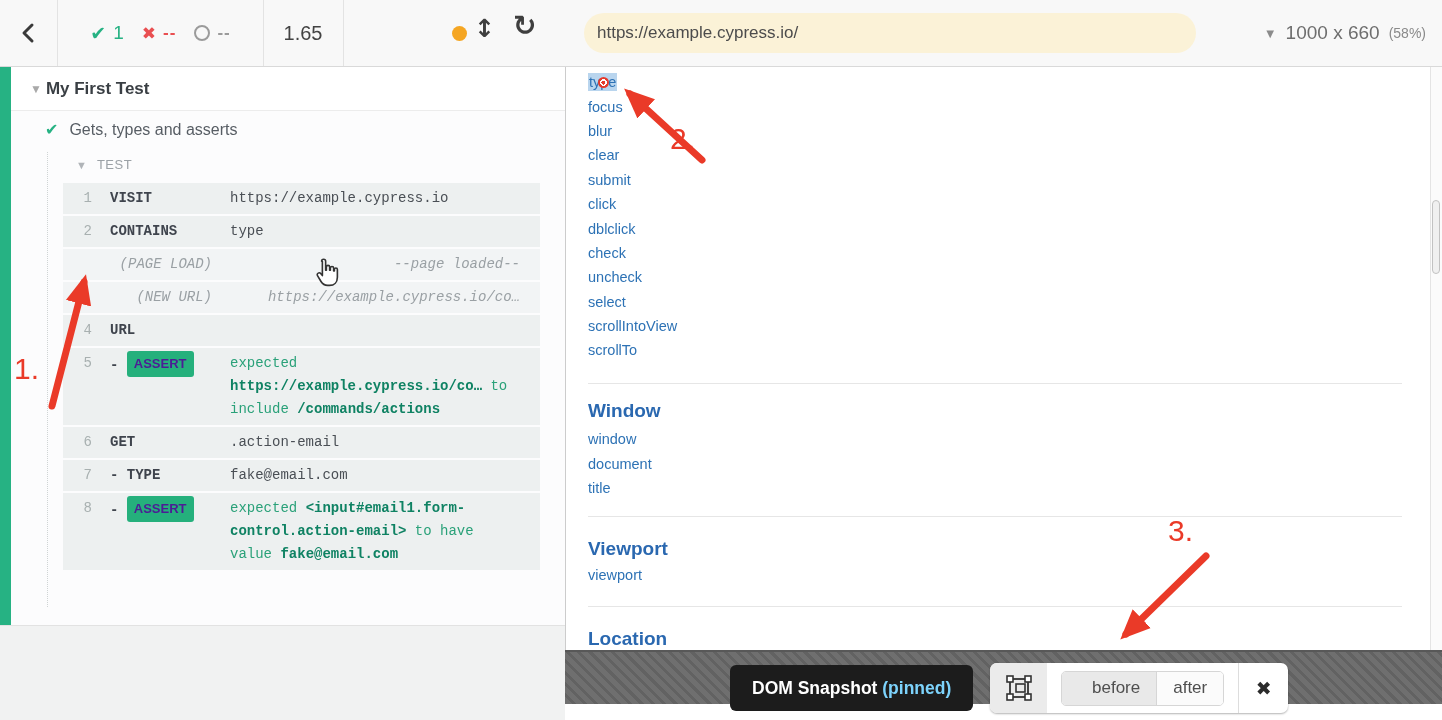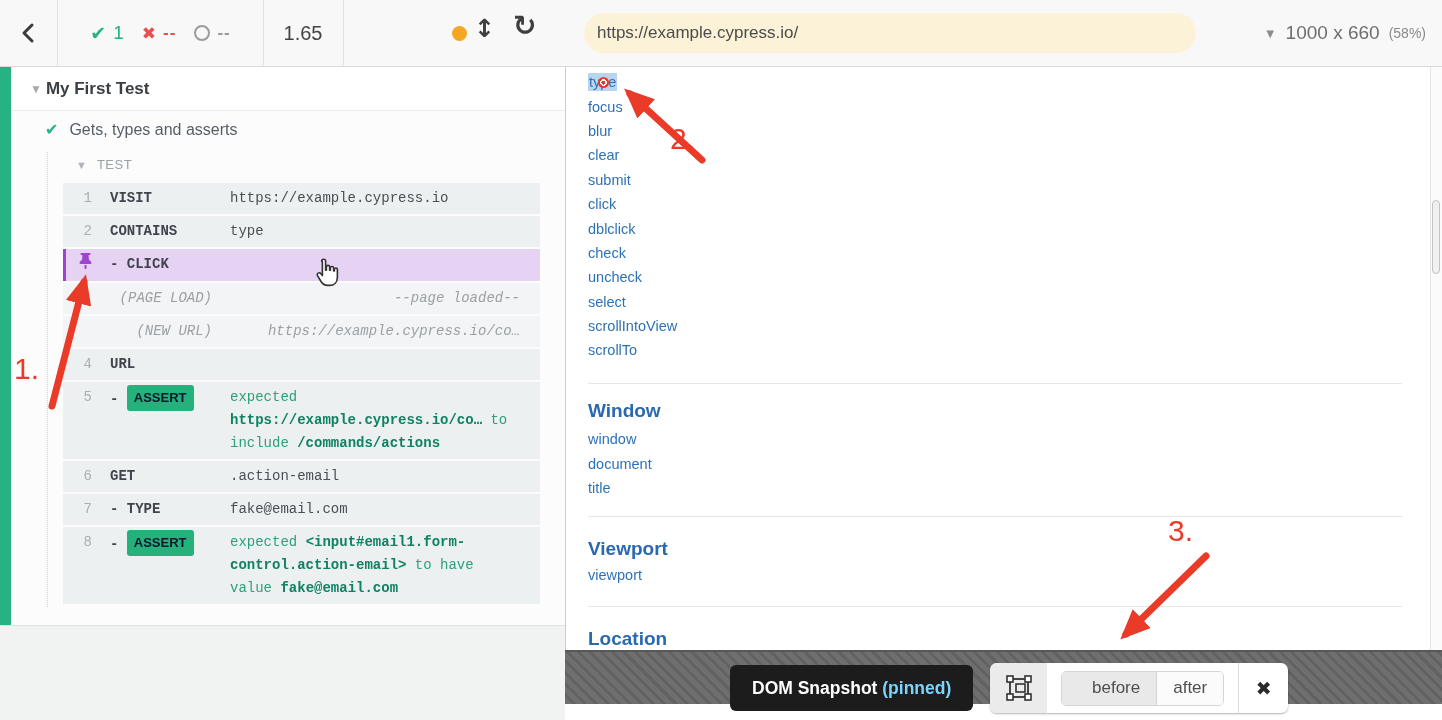--- a/index.html
+++ b/index.html
@@ -62,21 +62,21 @@
   .cmd-num { width:26px; text-align:right; color:#a8b0b0; font-size:14px;
              font-family:"Liberation Mono",monospace; line-height:23px; flex:none; }
   .cmd-method { margin-left:18px; width:102px; color:#3f444d; font-weight:bold; font-size:14px;
                 font-family:"Liberation Mono",monospace; line-height:23px; flex:none; white-space:nowrap; }
   .evt .cmd-method { color:#9aa0a4; font-weight:normal; font-style:italic;text-align:right; }
   .cmd-msg { margin-left:18px; width:290px; color:#4a4f55; font-size:14px;
              font-family:"Liberation Mono",monospace; line-height:23px; word-wrap:break-word; }
   .evt .cmd-msg { color:#9aa0a4; font-style:italic;text-align:right; }
   .cmd-msg.assert { color:#2aa179; }
   .cmd-msg.assert b { color:#0f8263; }
-  .badge { display:inline-block; background:#25b07c; color:#0f172a; border-radius:3px;
+  .badge { display:inline-block; background:#25b07c; color:#4c1d95; border-radius:3px;
            font-family:"Liberation Sans",sans-serif; font-size:13px; font-weight:bold;
            padding:1px 7px 2px; position:relative; top:-1px; }
   .hand-cursor { position:absolute; left:248px; top:74px; z-index:6; pointer-events:none; }
   .reporter-footer { position:absolute; left:0; top:558px; width:565px; height:95px;
                      background:#f1f2f2; border-top:1px solid #e2e2e2; }
 
   
   .aut { position:absolute; left:565px; top:67px; width:865px; height:583px;
          background:#fff; border-left:1px solid #cccccc; overflow:hidden; }
   .action-links { list-style:none; position:absolute; left:22px; top:3px; }
@@ -186,27 +186,20 @@
     <div class="cmd-row">
           <span class="cmd-num">1</span>
           <span class="cmd-method">VISIT</span>
           <span class="cmd-msg"><span>https://example.cypress.io</span></span>
         </div>
         <div class="cmd-row">
           <span class="cmd-num">2</span>
           <span class="cmd-method">CONTAINS</span>
           <span class="cmd-msg"><span>type</span></span>
         </div>
-        <div class="cmd-row hl">
-          <span class="cmd-num"><svg width="13" height="16" viewBox="0 0 384 512">
-              <path fill="#9d44d3" d="M32 32C32 14.3 46.3 0 64 0H320c17.7 0 32 14.3 32 32s-14.3 32-32 32H290.5l11.4 148.2c36.7 19.9 65.7 53.2 79.5 94.7l1 3c3.3 9.8 1.6 20.5-4.4 28.8s-15.7 13.3-26 13.3H32c-10.3 0-19.9-4.9-26-13.3s-7.7-19-4.4-28.8l1-3c13.8-41.5 42.8-74.8 79.5-94.7L93.5 64H64C46.3 64 32 49.7 32 32zM160 384h64v96c0 17.7-14.3 32-32 32s-32-14.3-32-32V384z"></path>
-            </svg></span>
-          <span class="cmd-method">- CLICK</span>
-          <span class="cmd-msg"></span>
-        </div>
         <div class="cmd-row evt">
           <span class="cmd-num"></span>
           <span class="cmd-method">(PAGE LOAD)</span>
           <span class="cmd-msg"><span>--page loaded--</span></span>
         </div>
         <div class="cmd-row evt">
           <span class="cmd-num"></span>
           <span class="cmd-method">(NEW URL)</span>
           <span class="cmd-msg"><span>https://example.cypress.io/co…</span></span>
         </div>

